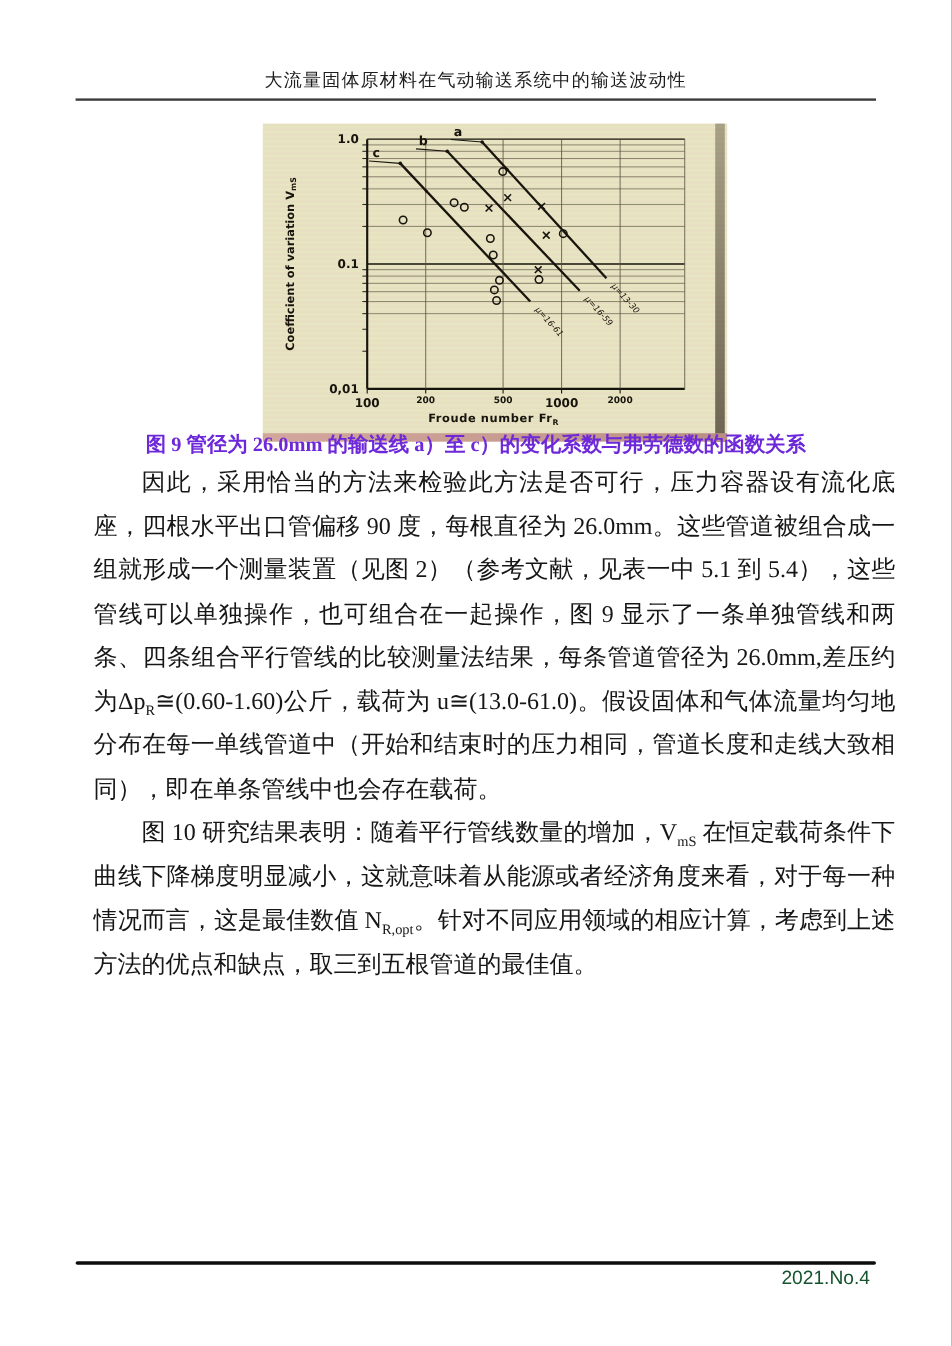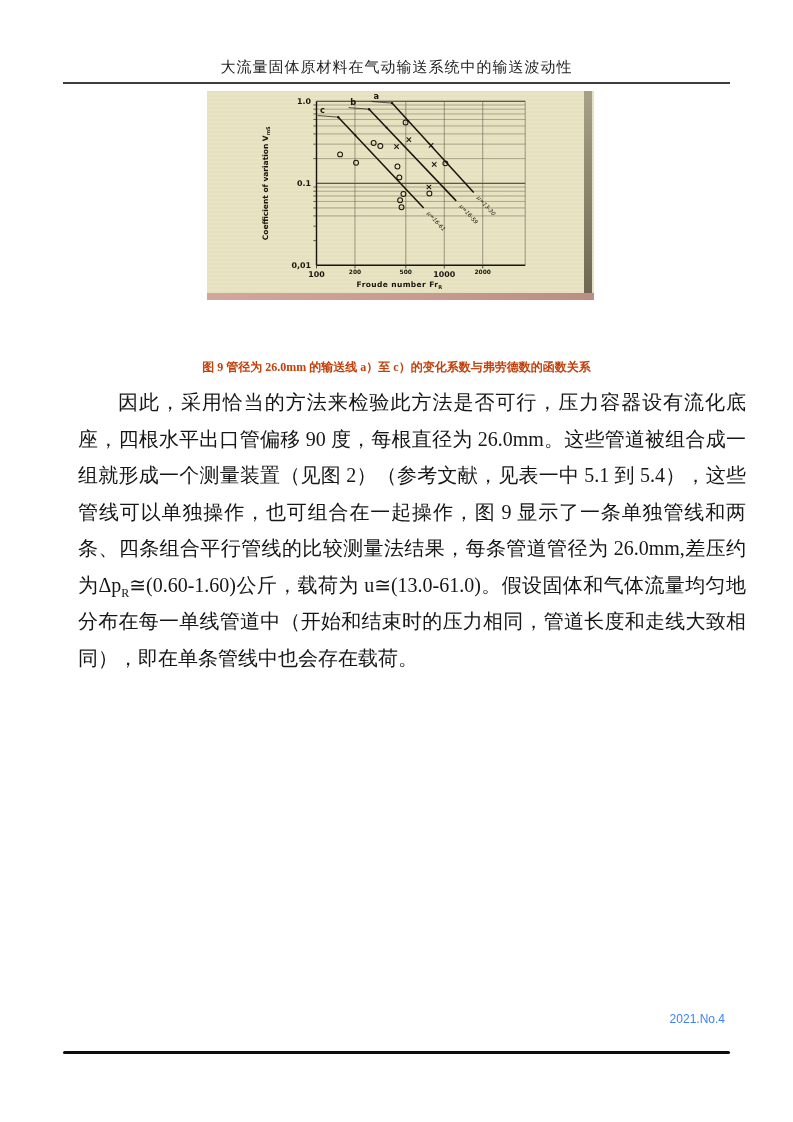--- a/index.html
+++ b/index.html
@@ -9,55 +9,55 @@
     font-family:"Liberation Serif","DejaVu Serif",serif;color:#151515;
   }
   .header-title{
     position:absolute;top:58px;left:0;width:100%;text-align:center;
     font-size:15px;letter-spacing:1px;color:#1e1e1e;
   }
   .header-rule{
     position:absolute;top:82px;left:63px;width:667px;height:2px;background:#3d3d3d;
   }
   .fig{
-    position:absolute;left:203px;top:87px;width:387px;height:209px;margin:4px;
+    position:absolute;left:203px;top:87px;width:387px;height:265px;margin:16px;
     background:#e9e5c4;
     background-image:repeating-linear-gradient(to bottom, rgba(214,180,170,.12) 0 2px, rgba(210,224,170,.10) 2px 4px);
   }
   .fig svg{display:block;width:100%;height:100%;}
   .fig-shadow-right{
     position:absolute;top:0;right:2px;width:8px;height:100%;
     background:linear-gradient(to bottom, rgba(92,80,62,.45), rgba(62,52,40,.72));
   }
   .fig-shadow-bottom{
     position:absolute;left:0;bottom:0;width:100%;height:7px;
     background:linear-gradient(to right,#d2a69c,#c89b90 55%,#b98e83);
   }
   #fig-chart text{font-family:"DejaVu Sans","Liberation Sans",sans-serif;}
   .fig-caption{
     position:absolute;top:359px;left:63px;width:667px;text-align:center;
-    font-size:12px;font-weight:bold;color:#c2410c;
+    font-size:17px;font-weight:bold;color:#6d28d9;
   }
   .body-text{
     position:absolute;top:384px;left:78px;width:668px;
     font-size:20px;line-height:36.5px;text-align:justify;color:#161616;
   }
   .body-text p{margin:0;text-indent:2em;}
   .body-text sub{font-size:12px;line-height:0;}
   .footer-rule{
     position:absolute;top:1051px;left:63px;width:667px;height:3px;background:#0d0d0d;
     border-radius:2px;
   }
   .footer-page-number{
     position:absolute;top:1058px;left:0;width:100%;text-align:center;
     font-family:"Liberation Sans","DejaVu Sans",sans-serif;font-size:12px;color:#1a1a1a;
   }
   .footer-issue{
-    position:absolute;top:1012px;right:68px;
-    font-family:"Liberation Sans","DejaVu Sans",sans-serif;font-size:12px;color:#3b82f6;
+    position:absolute;top:1057px;right:68px;
+    font-family:"Liberation Sans","DejaVu Sans",sans-serif;font-size:16px;color:#14532d;
   }
 </style>
 </head>
 <body>
 
 <div class="page">
 
   <div class="header-title">大流量固体原材料在气动输送系统中的输送波动性</div>
   <div class="header-rule"></div>
 
@@ -159,18 +159,19 @@
         <line x1="226.70641131239267" y1="124.55877901831022" x2="232.3064113123927" y2="118.95877901831022" stroke="#17140d" stroke-width="1.3"></line>
       </svg>
     <div class="fig-shadow-right"></div>
     <div class="fig-shadow-bottom"></div>
   </figure>
 
   <div class="fig-caption">图 9 管径为 26.0mm 的输送线 a）至 c）的变化系数与弗劳德数的函数关系</div>
 
   <div class="body-text">
     <p><span>因此，采用恰当的方法来检验此方法是否可行，压力容器设有流化底座，四根水平出口管偏移 90 度，每根直径为 26.0mm。这些管道被组合成一组就形成一个测量装置（见图 2）（参考文献，见表一中 5.1 到 5.4），这些管线可以单独操作，也可组合在一起操作，图 9 显示了一条单独管线和两条、四条组合平行管线的比较测量法结果，每条管道管径为 26.0mm,差压约为Δp</span><sub>R</sub><span>≅(0.60-1.60)公斤，载荷为 u≅(13.0-61.0)。假设固体和气体流量均匀地分布在每一单线管道中（开始和结束时的压力相同，管道长度和走线大致相同），即在单条管线中也会存在载荷。</span></p>
+    <p><span>图 10 研究结果表明：随着平行管线数量的增加，V</span><sub>mS</sub><span> 在恒定载荷条件下曲线下降梯度明显减小，这就意味着从能源或者经济角度来看，对于每一种情况而言，这是最佳数值 N</span><sub>R,opt</sub><span>。针对不同应用领域的相应计算，考虑到上述方法的优点和缺点，取三到五根管道的最佳值。</span></p>
   </div>
 
   <div class="footer-rule"></div>
   <div class="footer-issue">2021.No.4</div>
 
 </div>
 
 </body></html>

